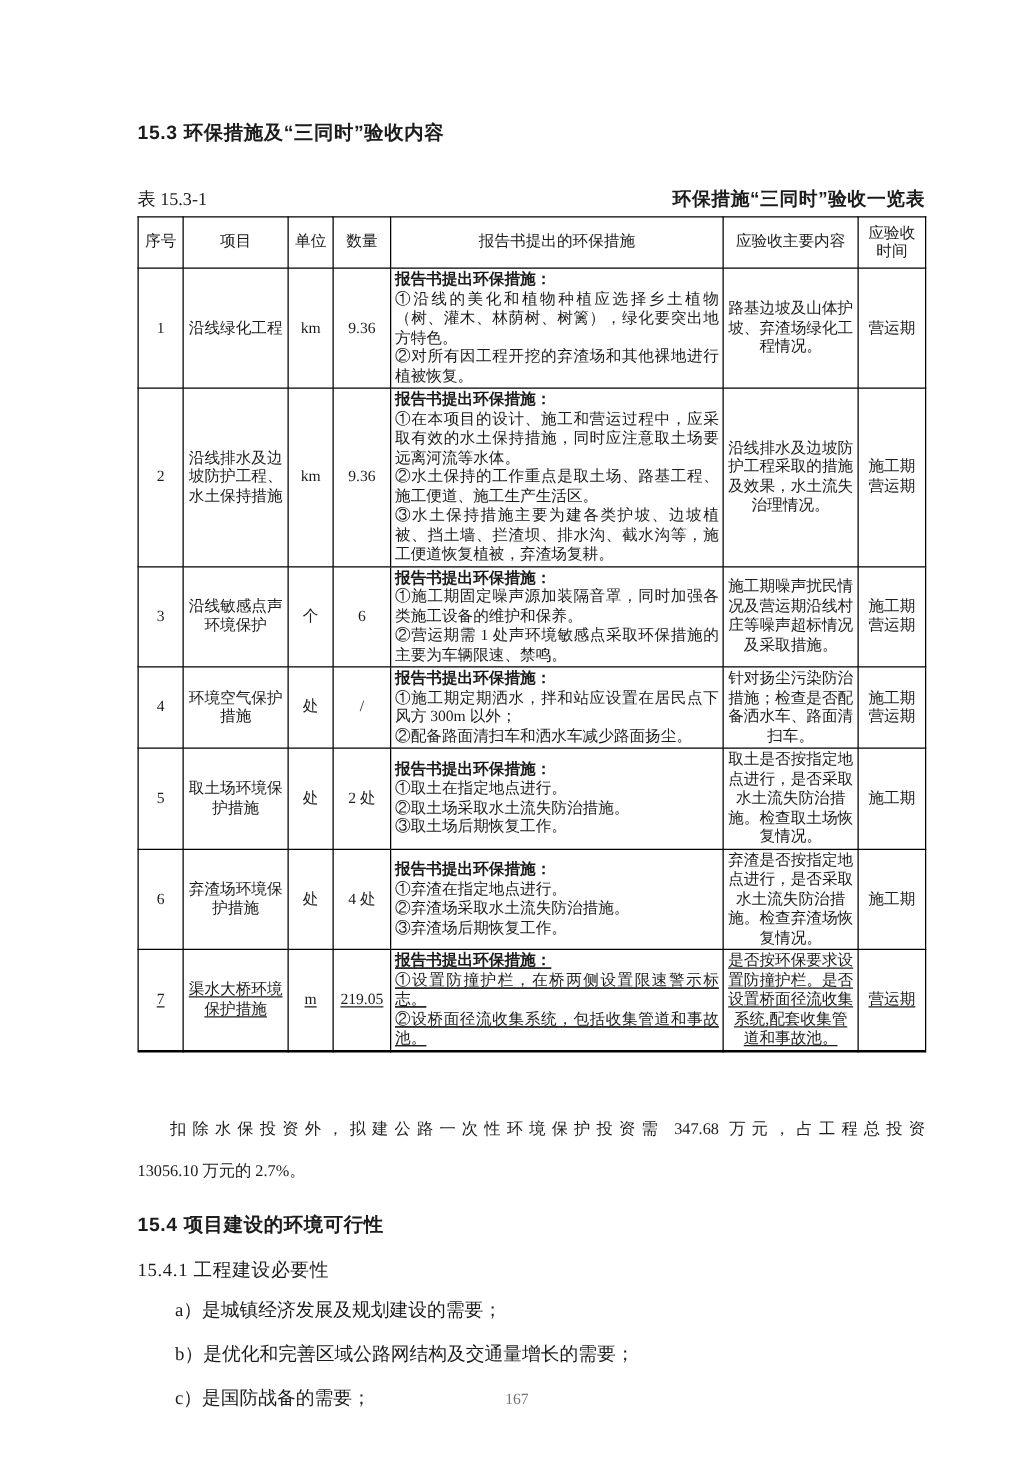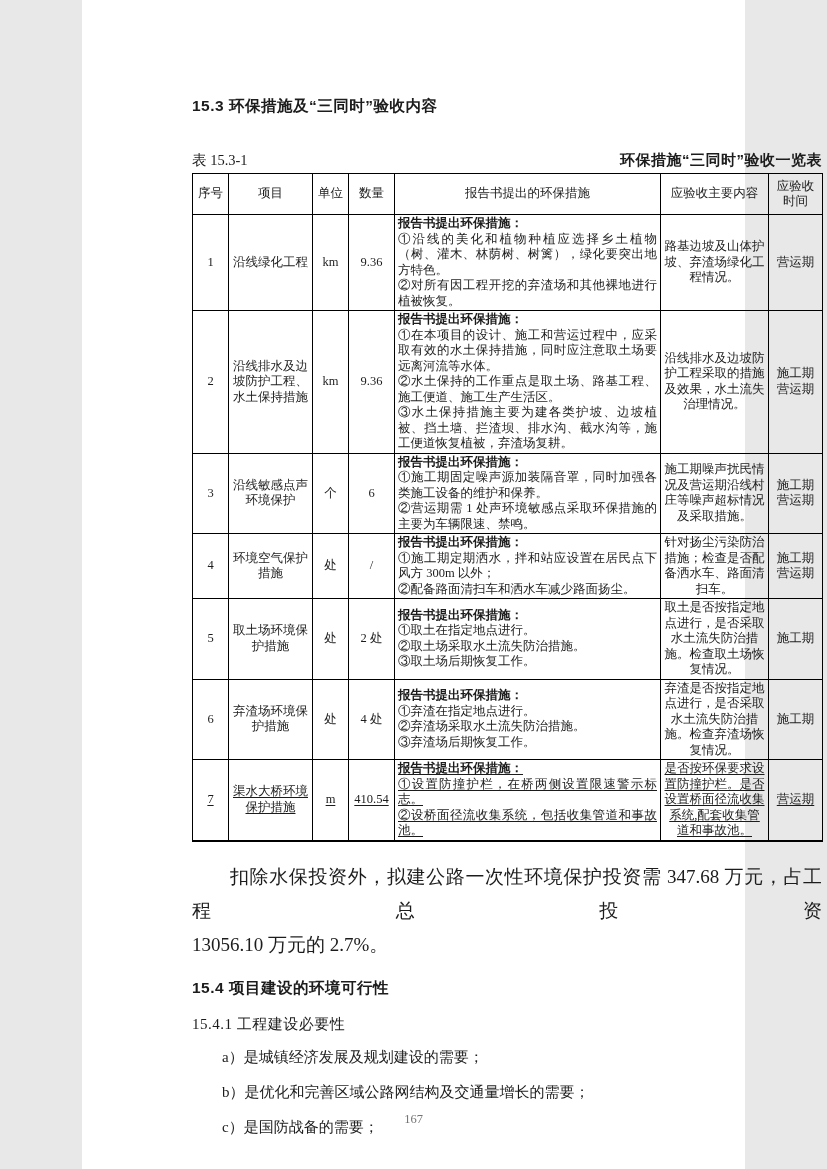--- a/index.html
+++ b/index.html
@@ -1,17 +1,17 @@
 <!DOCTYPE html>
 <html><head>
 <meta charset="utf-8">
 <style>
   html,body{margin:0;padding:0;background:#e8e8e8;}
   .page{
-    width:663px;height:1169px;margin:0 auto;background:#ffffff;
+    width:827px;height:1169px;margin:0 auto;background:#ffffff;
     position:relative;box-sizing:border-box;
     padding:96px 87px 0 110px;
     font-family:"Liberation Serif","DejaVu Serif",serif;
     color:#1c1c1c;
   }
   .content{width:630px;}
   h2.sec{
     font-family:"Liberation Sans","DejaVu Sans",sans-serif;
     font-size:15.5px;font-weight:bold;margin:0 0 0 0;letter-spacing:.5px;
   }
@@ -42,21 +42,21 @@
   .m-title{
     font-family:"Liberation Sans","DejaVu Sans",sans-serif;
     font-weight:bold;
   }
   .m-body{white-space:pre-line;text-align:justify;}
   td.content-cell{text-align:center;padding:1px 2px;}
   td.time-cell{white-space:pre-line;text-align:center;}
   tr.revision td, tr.revision .m-title, tr.revision .m-body{
     text-decoration:underline;text-underline-offset:2px;
   }
-  .body-para{margin:18px 0 0 0;font-size:19px;line-height:34px;}
+  .body-para{margin:44px 0 0 0;font-size:13px;line-height:34px;}
   .line-indent{text-indent:2em;text-align:justify;text-align-last:justify;}
   .line-plain{text-align:left;}
   h2.sec2{
     font-family:"Liberation Sans","DejaVu Sans",sans-serif;
     font-size:15.5px;font-weight:bold;margin:16px 0 0 0;letter-spacing:.5px;
   }
   h3.subsec{
     font-size:15px;font-weight:normal;margin:16px 0 0 0;letter-spacing:.5px;
   }
   .list-item{
@@ -185,21 +185,21 @@
 ②弃渣场采取水土流失防治措施。
 ③弃渣场后期恢复工作。</div>
           </td>
           <td class="content-cell">弃渣是否按指定地点进行，是否采取水土流失防治措施。检查弃渣场恢复情况。</td>
           <td class="c time-cell">施工期</td>
         </tr>
         <tr class="revision">
           <td class="c">7</td>
           <td class="c">渠水大桥环境保护措施</td>
           <td class="c">m</td>
-          <td class="c">410.54</td>
+          <td class="c">219.05</td>
           <td class="measures">
             <div class="m-title">报告书提出环保措施：</div>
             <div class="m-body">①设置防撞护栏，在桥两侧设置限速警示标志。
 ②设桥面径流收集系统，包括收集管道和事故池。</div>
           </td>
           <td class="content-cell">是否按环保要求设置防撞护栏。是否设置桥面径流收集系统,配套收集管道和事故池。</td>
           <td class="c time-cell">营运期</td>
         </tr>
       </tbody>
     </table>

